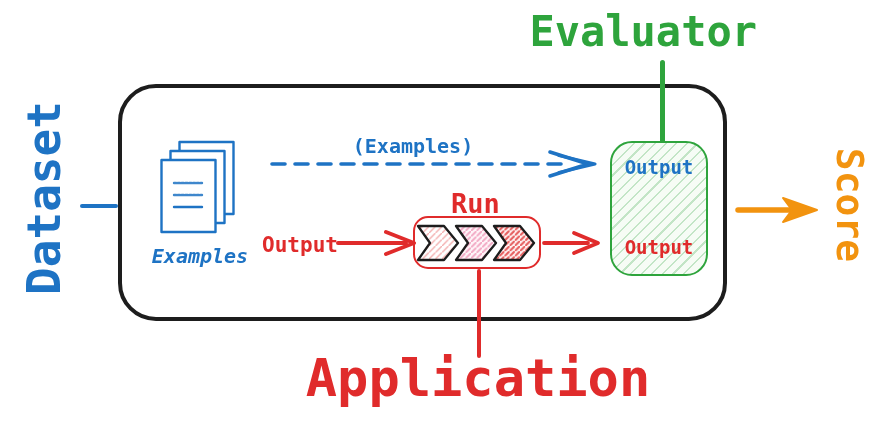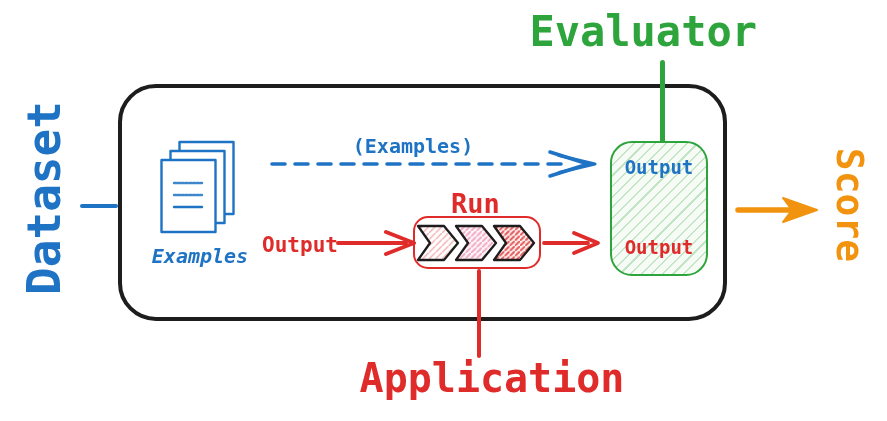--- a/index.html
+++ b/index.html
@@ -16,21 +16,21 @@
   .orange{color:var(--orange);}
 
   
   .v-label{font-size:46px; letter-spacing:0px;}
   .dataset-label{left:-66px; top:174px; width:220px; height:48px; line-height:48px;
     transform:rotate(-90deg); text-align:center;}
   .score-label{left:770px; top:183px; width:160px; height:44px; line-height:44px;
     transform:rotate(90deg); text-align:center; font-size:38px;}
 
   .evaluator-label{left:495px; top:8px; width:262px; font-size:42px; line-height:48px;}
-  .application-label{left:292px; top:349px; width:400px; font-size:40px; line-height:58px;}
+  .application-label{left:278px; top:349px; width:400px; font-size:52px; line-height:58px;}
 
   
   .h-line{height:4px; border-radius:3px;}
   .v-line{width:4px; border-radius:3px;}
   .dataset-line{left:80px; top:204px; width:38px; background:var(--blue);}
   .evaluator-line{left:660px; top:60px; height:84px; width:4.5px; background:var(--green);}
   .application-line{left:477px; top:269px; height:89px; background:var(--red);}
 
   
   .main-box{left:118px; top:84px; width:609px; height:237px; box-sizing:border-box;

